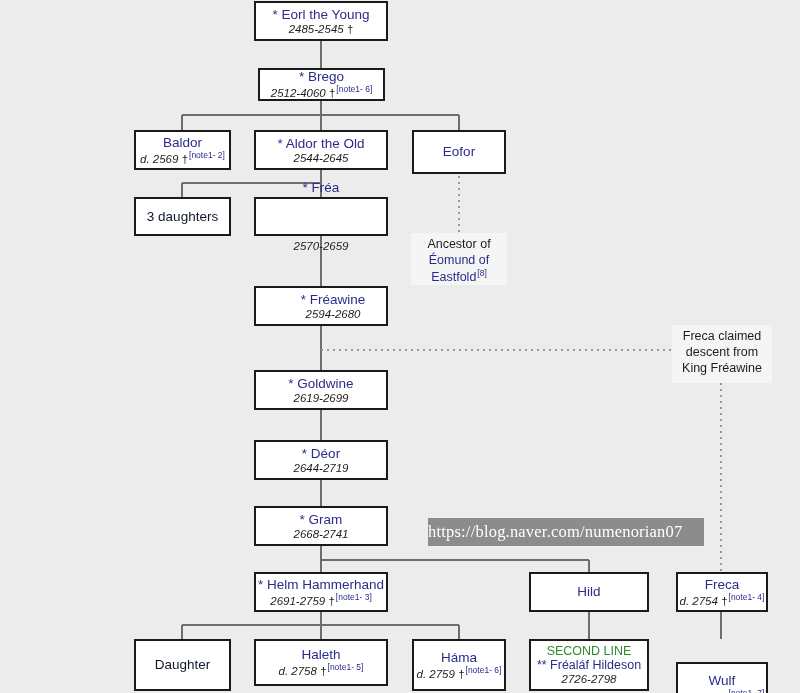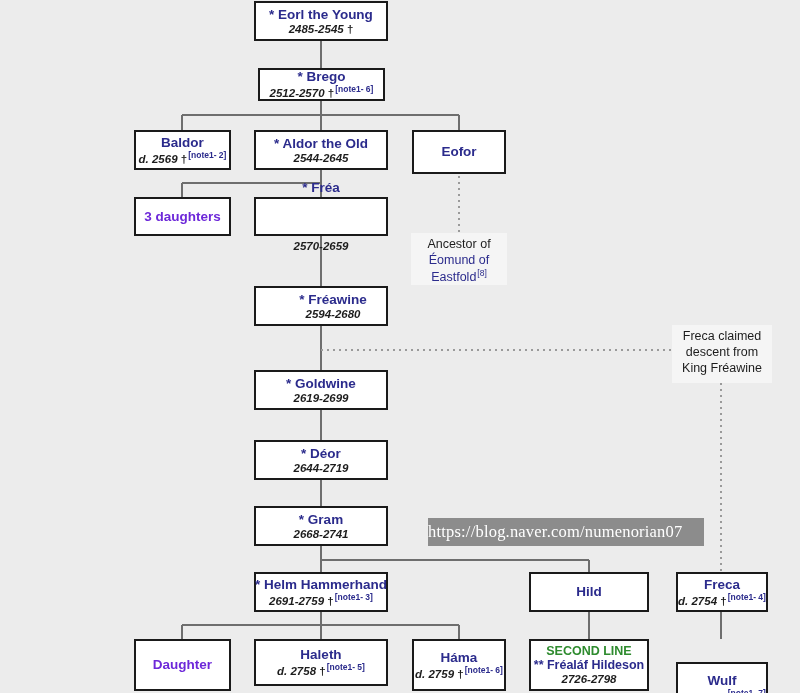--- a/index.html
+++ b/index.html
@@ -30,29 +30,28 @@
     box-sizing: border-box;
     background: #ffffff;
     border: 2px solid #1a1a1a;
     display: flex;
     flex-direction: column;
     align-items: center;
     justify-content: center;
     text-align: center;
     line-height: 1.12;
     z-index: 2;
-    font-weight: bold;
   }
   .nm {
     font-size: 13.5px;
     color: #2b2b8c;
     white-space: nowrap;
   }
   .nm.plain {
-    color: #6d28d9;
+    color: #0f172a;
   }
   .nm.green {
     color: #2e8b2e;
     font-size: 12.5px;
   }
   .dates {
     font-size: 11.5px;
     font-style: italic;
     color: #1d1d1d;
     white-space: nowrap;
@@ -150,21 +149,21 @@
     </g>
   </svg>
 
   <div class="node" style="left:254px; top:1px; width:134px; height:40px;">
     <span class="nm">* Eorl the Young</span>
     <span class="dates"><span>2485-2545 </span><span class="dag">†</span></span>
   </div>
 
   <div class="node" style="left:258px; top:68px; width:127px; height:33px;">
     <span class="nm">* Brego</span>
-    <span class="dates"><span>2512-2570 </span><span class="dag">†</span><sup class="note">[note1- 6]</sup></span>
+    <span class="dates"><span>2512-4060 </span><span class="dag">†</span><sup class="note">[note1- 6]</sup></span>
   </div>
 
   <div class="node" style="left:134px; top:130px; width:97px; height:40px;">
     <span class="nm">Baldor</span>
     <span class="dates"><span>d. 2569 </span><span class="dag">†</span><sup class="note">[note1- 2]</sup></span>
   </div>
 
   <div class="node" style="left:254px; top:130px; width:134px; height:40px;">
     <span class="nm">* Aldor the Old</span>
     <span class="dates"><span>2544-2645</span></span>

